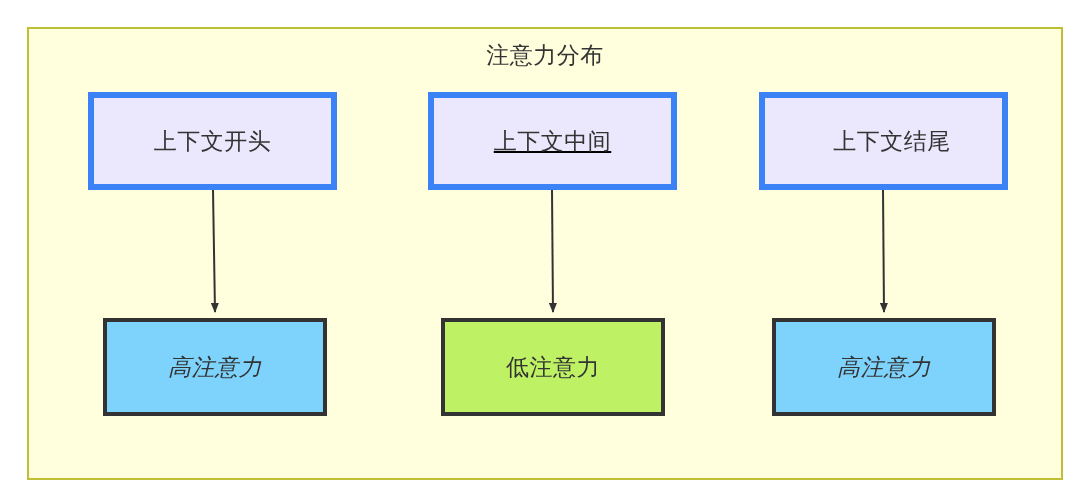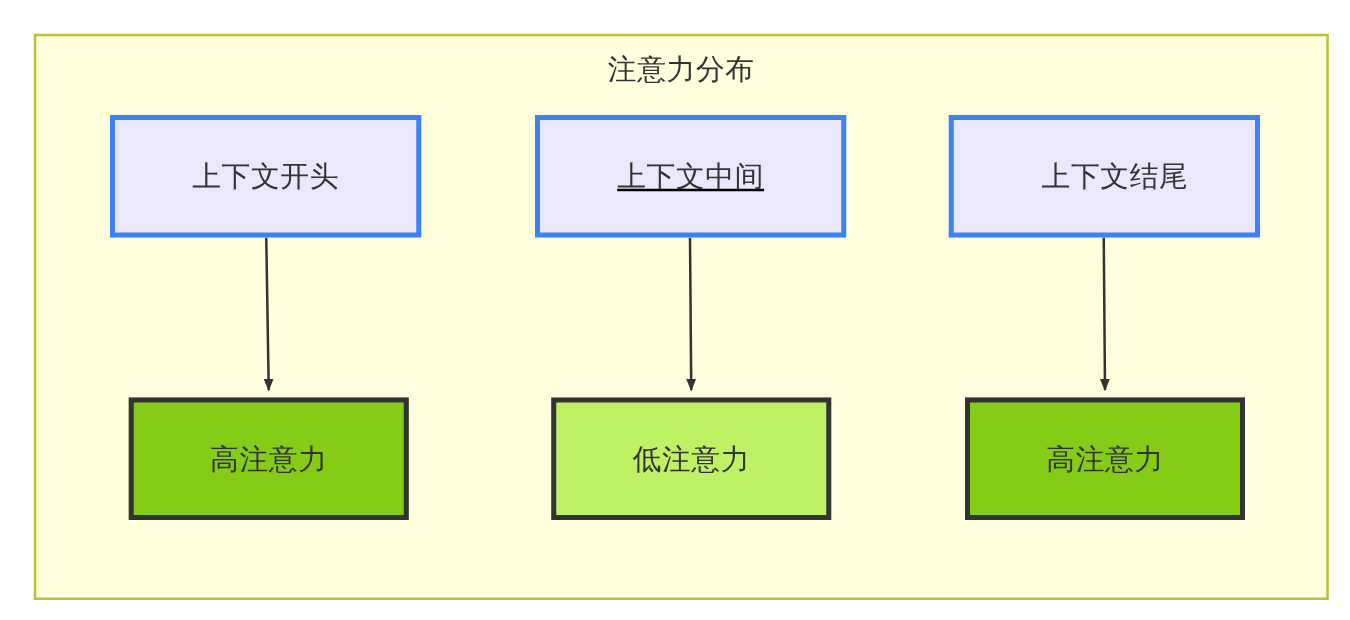--- a/index.html
+++ b/index.html
@@ -71,33 +71,34 @@
   .node-label {
     font-size: 23px;
     line-height: 30px;
     color: #333333;
     letter-spacing: 0.5px;
     white-space: nowrap;
   }
 
   .node.context {
     background: #ebe8fd;
-    border: 4px solid #3b82f6;
+    border: 6px solid #3b82f6;
     width: 249px;
     height: 98px;
   }
 
   .node.attention {
     border: 4px solid #333333;
     width: 224px;
     height: 98px;
   }
 
   .node.attention.high {
-    background: #84cc16;
+    background: #7dd3fc;
+    font-style: italic;
   }
 
   .node.attention.low {
     background: #bef264;
   }
 
   
   .col-a.row-top    { left: 88px;  top: 92px;  }
   .col-b.row-top    { left: 428px; top: 92px; text-decoration: underline;  }
   .col-c.row-top    { left: 759px; top: 92px; padding-left: 17px;  }

